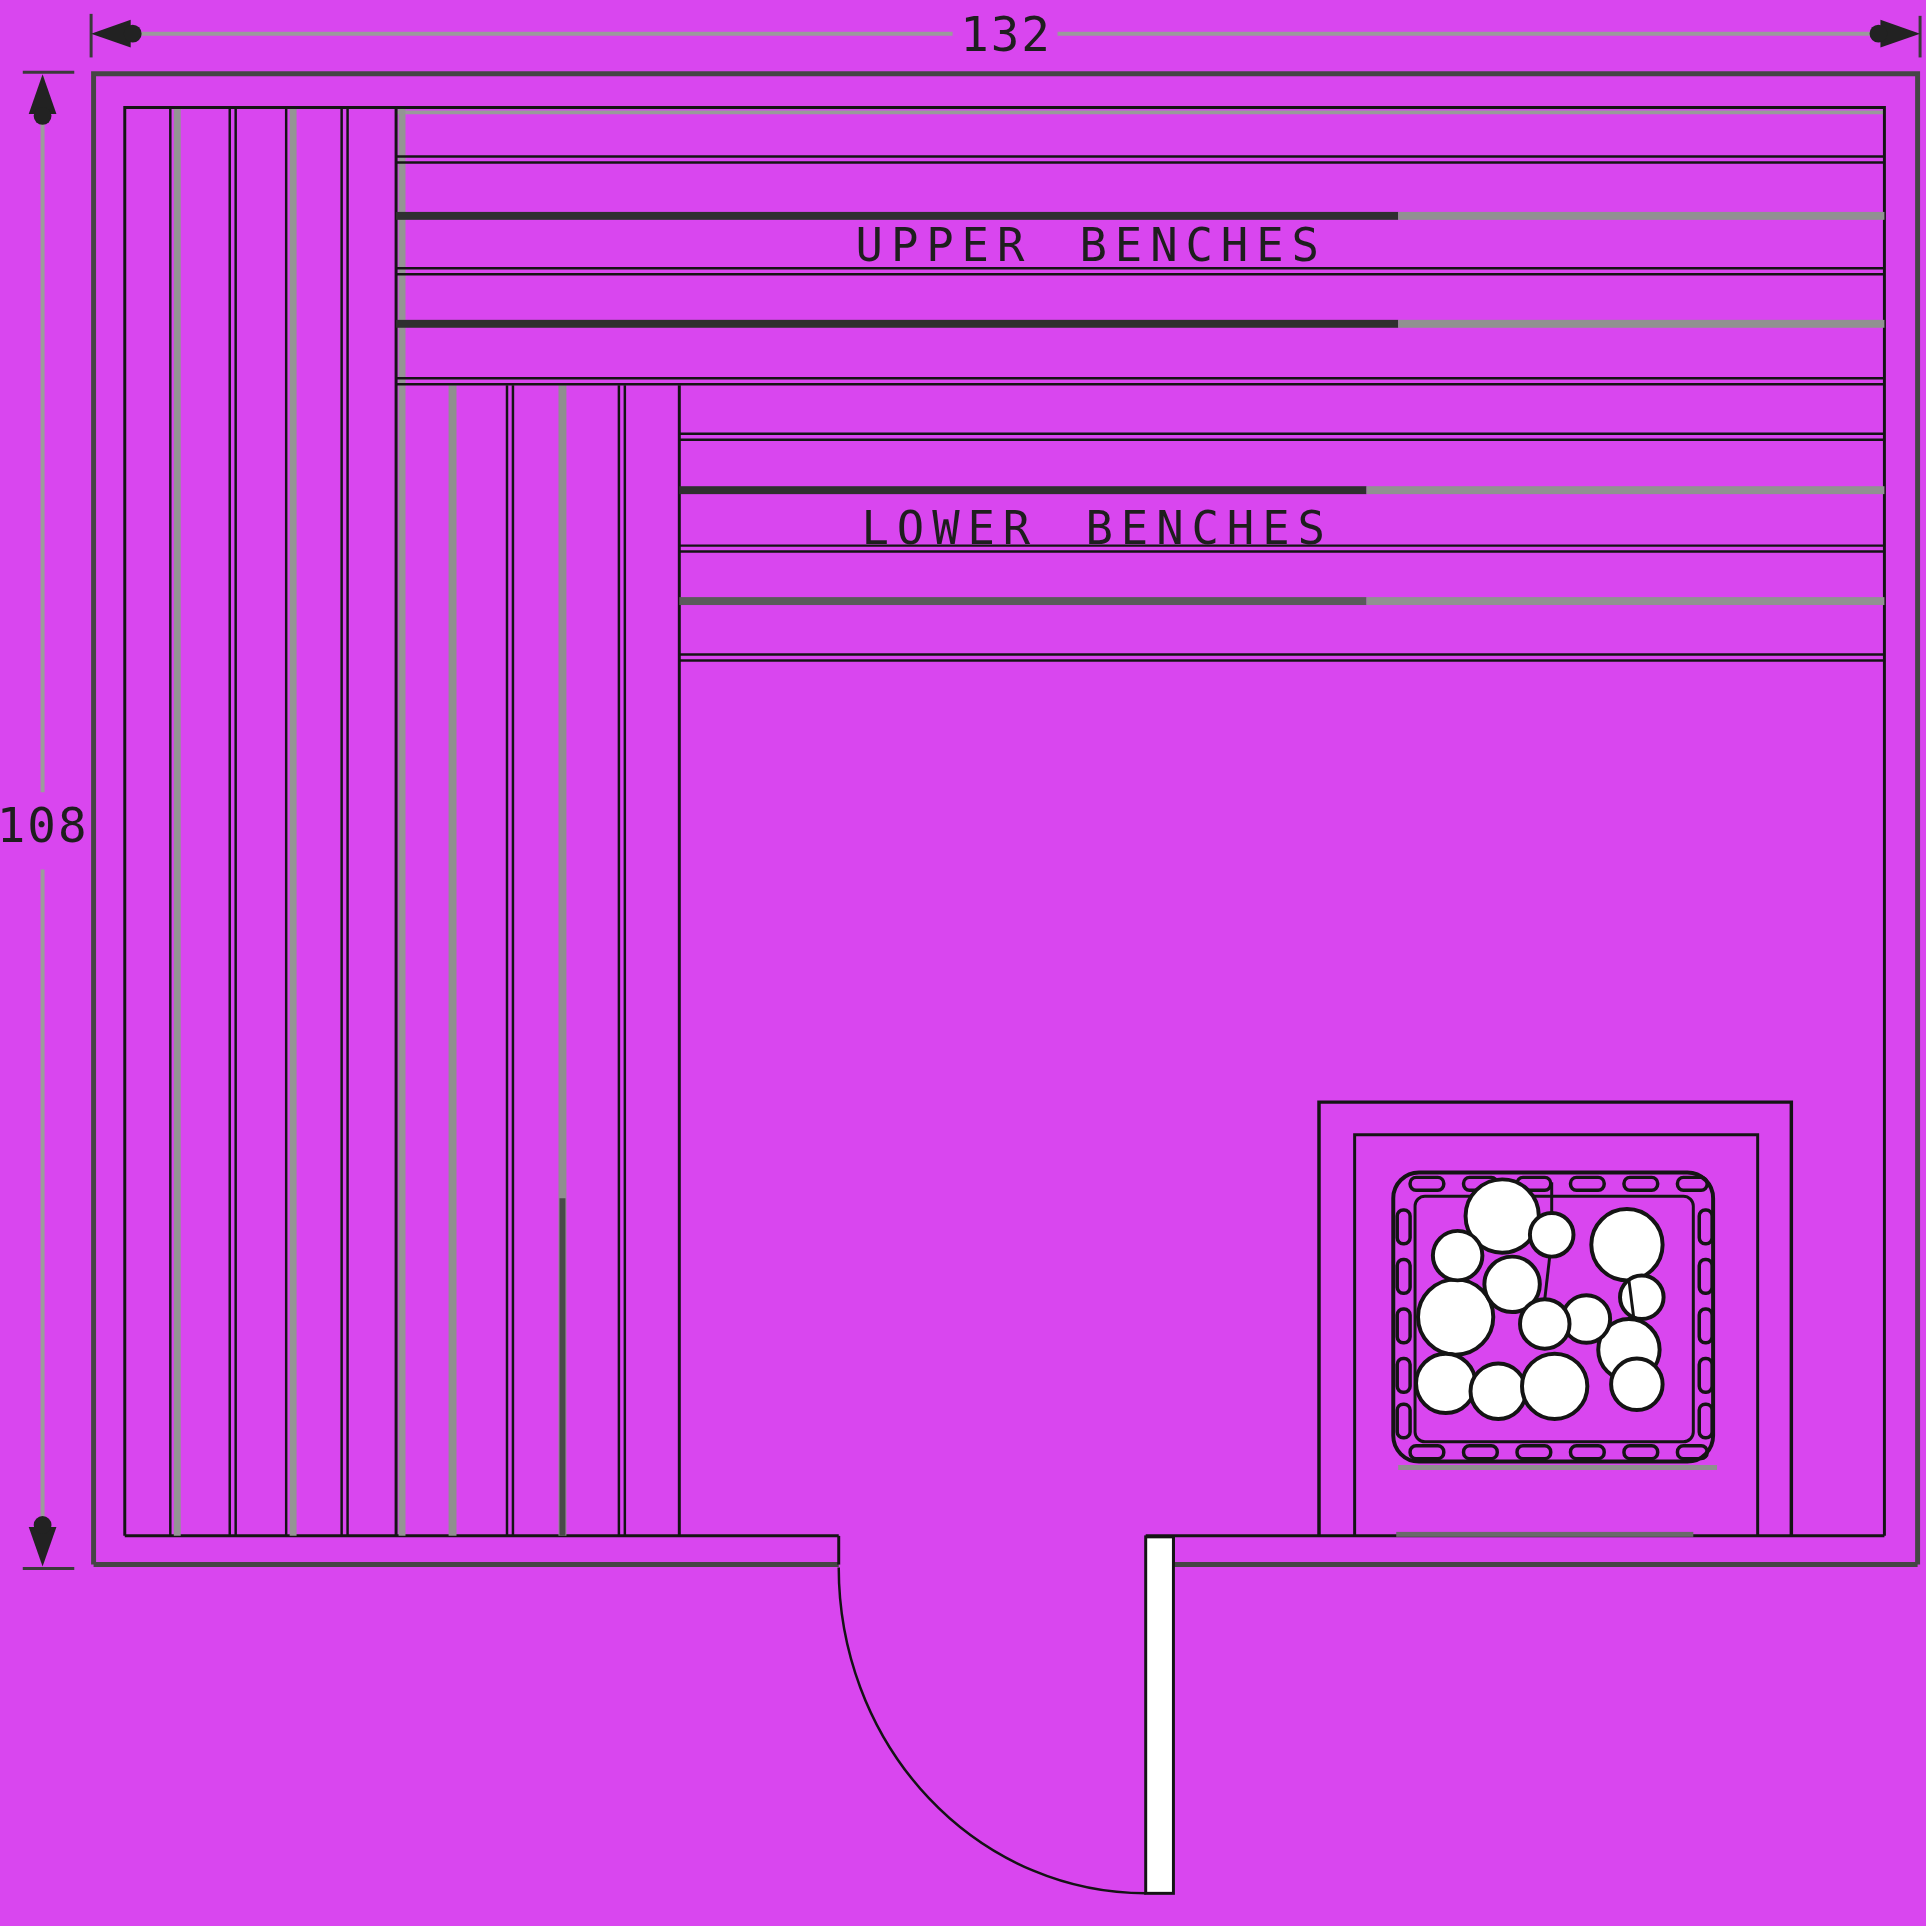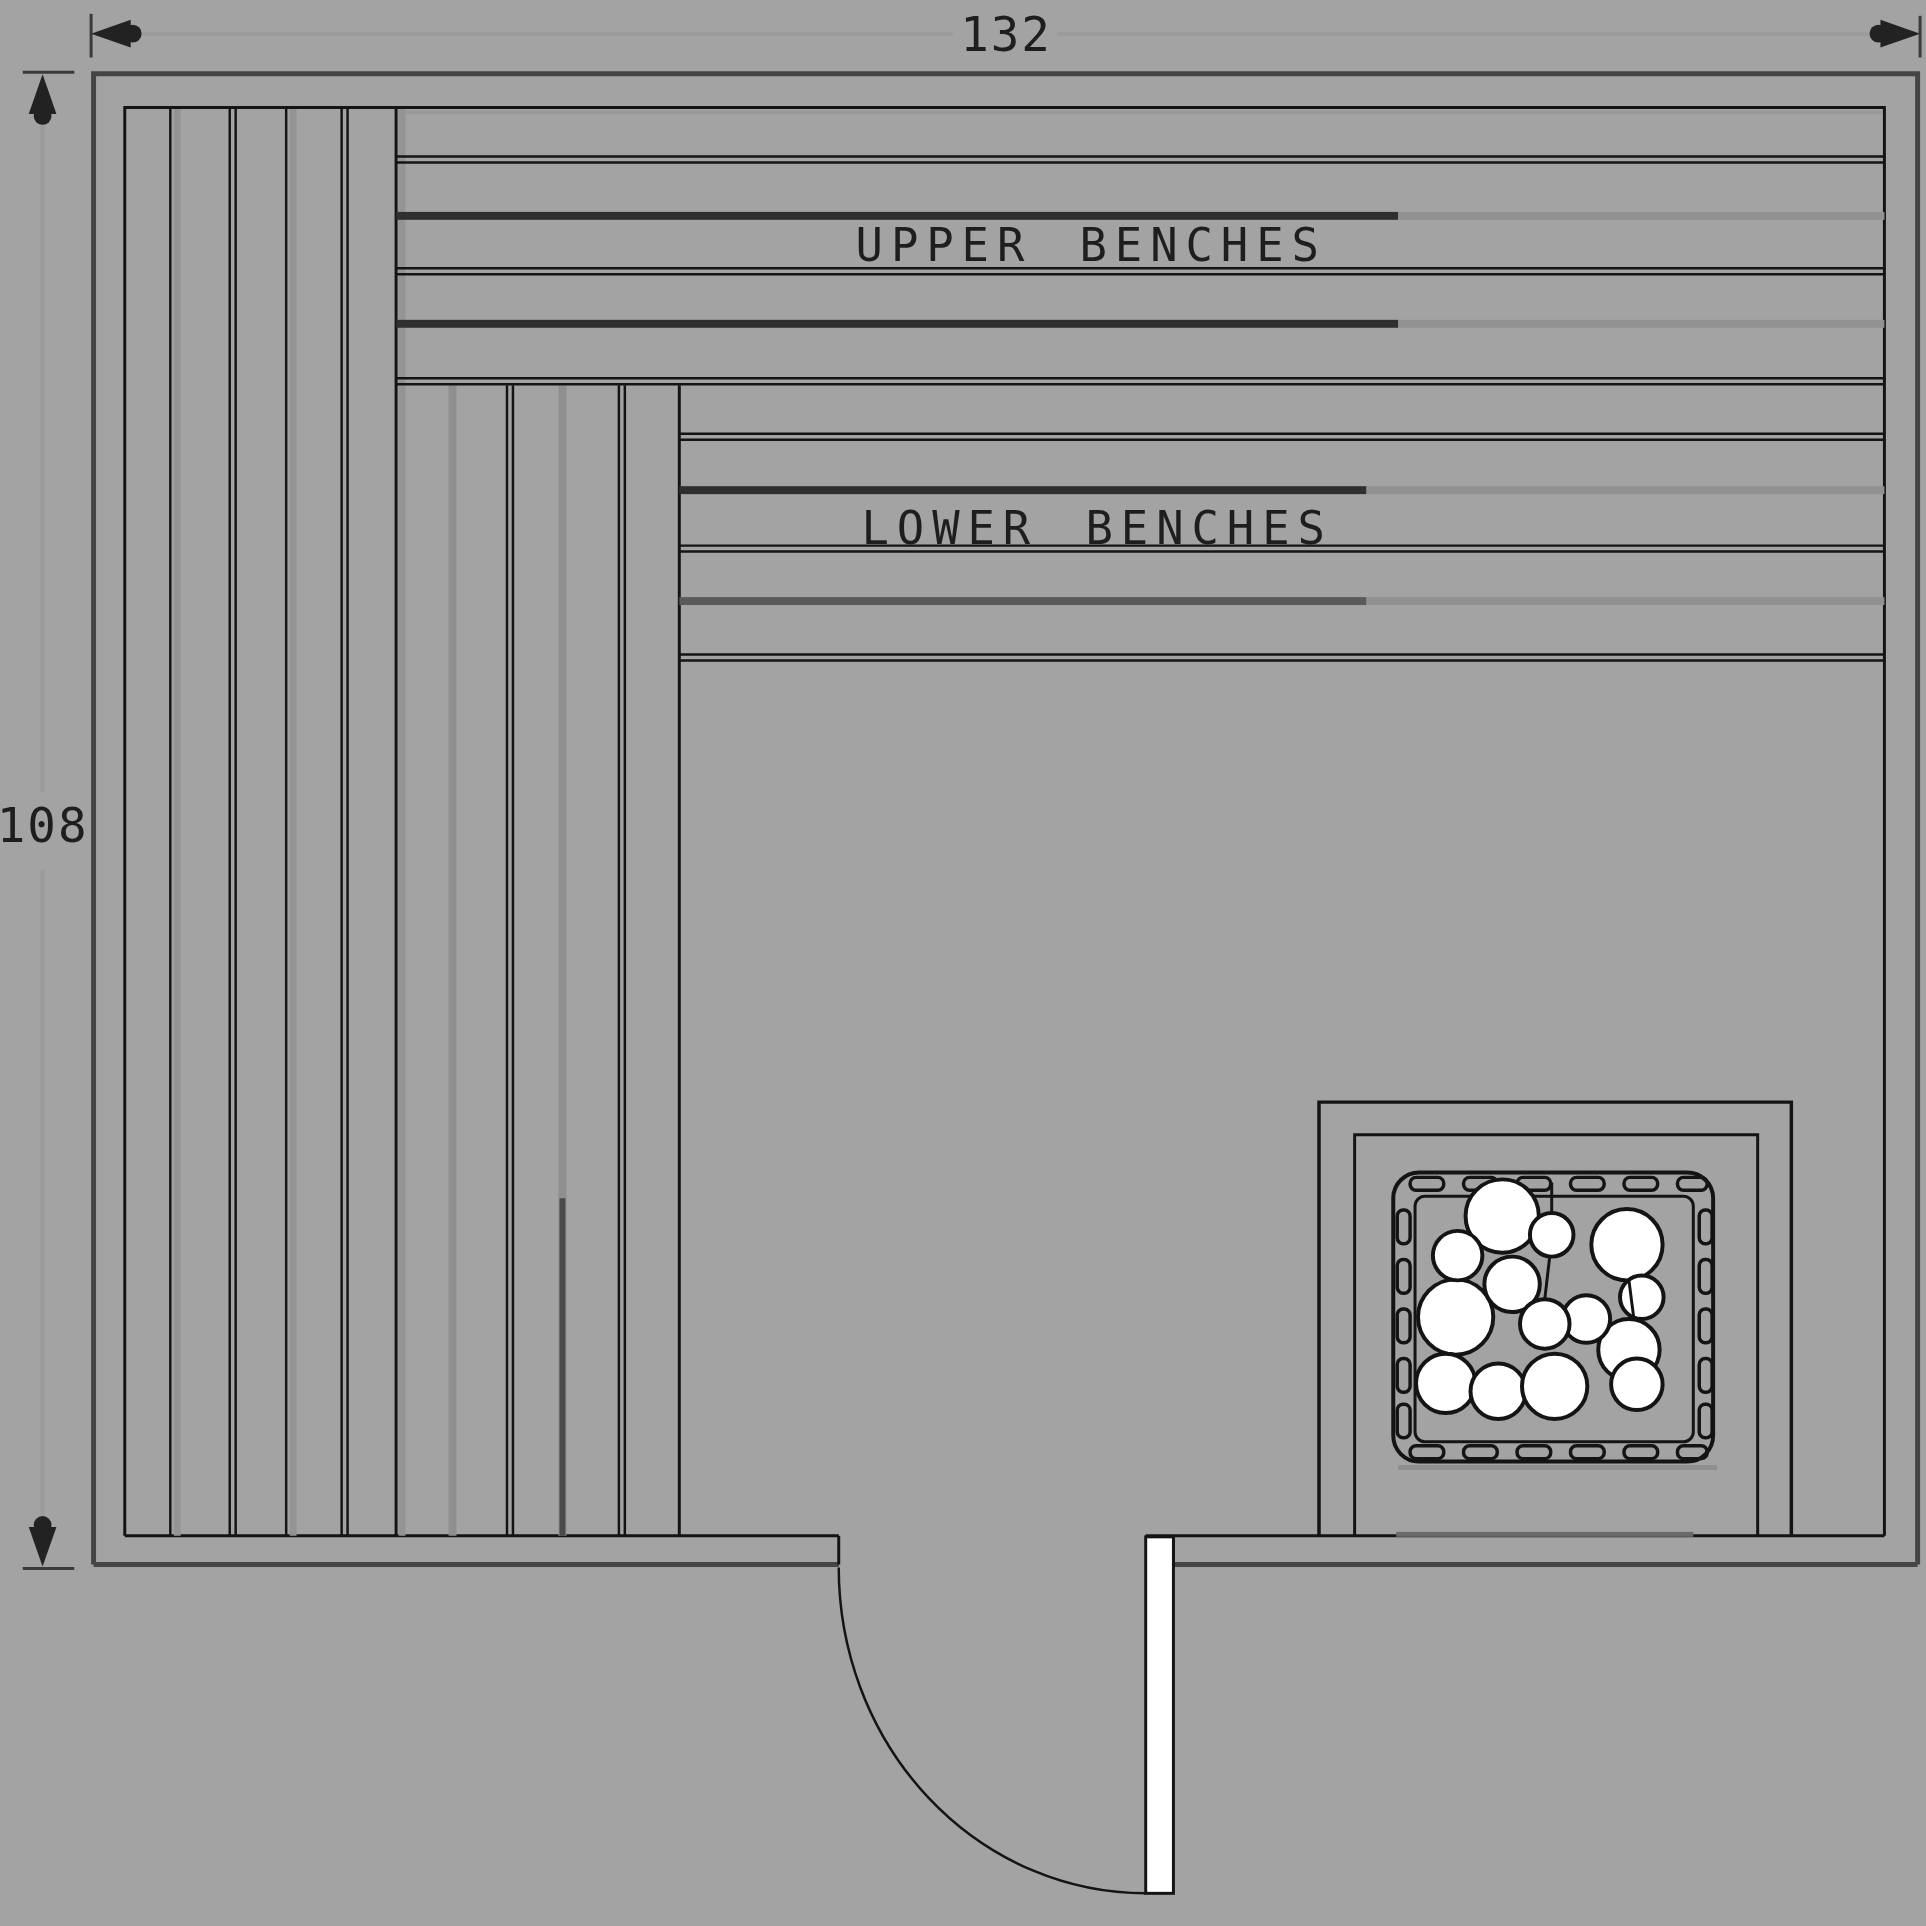--- a/index.html
+++ b/index.html
@@ -5,21 +5,21 @@
   html, body {
     margin: 0;
     padding: 0;
     background: #ffffff;
     font-family: "DejaVu Sans Mono", "Liberation Mono", monospace;
   }
   .stage {
     position: relative;
     width: 1927px;
     height: 1927px;
-    background: #a3a3a3;
+    background: #d946ef;
     overflow: hidden;
   }
   svg { display: block; }
   text.cad {
     font-family: "DejaVu Sans Mono", "Liberation Mono", monospace;
     letter-spacing: 8px;
     word-spacing: 12px;
   }
   text.dim {
     font-family: "DejaVu Sans Mono", "Liberation Mono", monospace;

